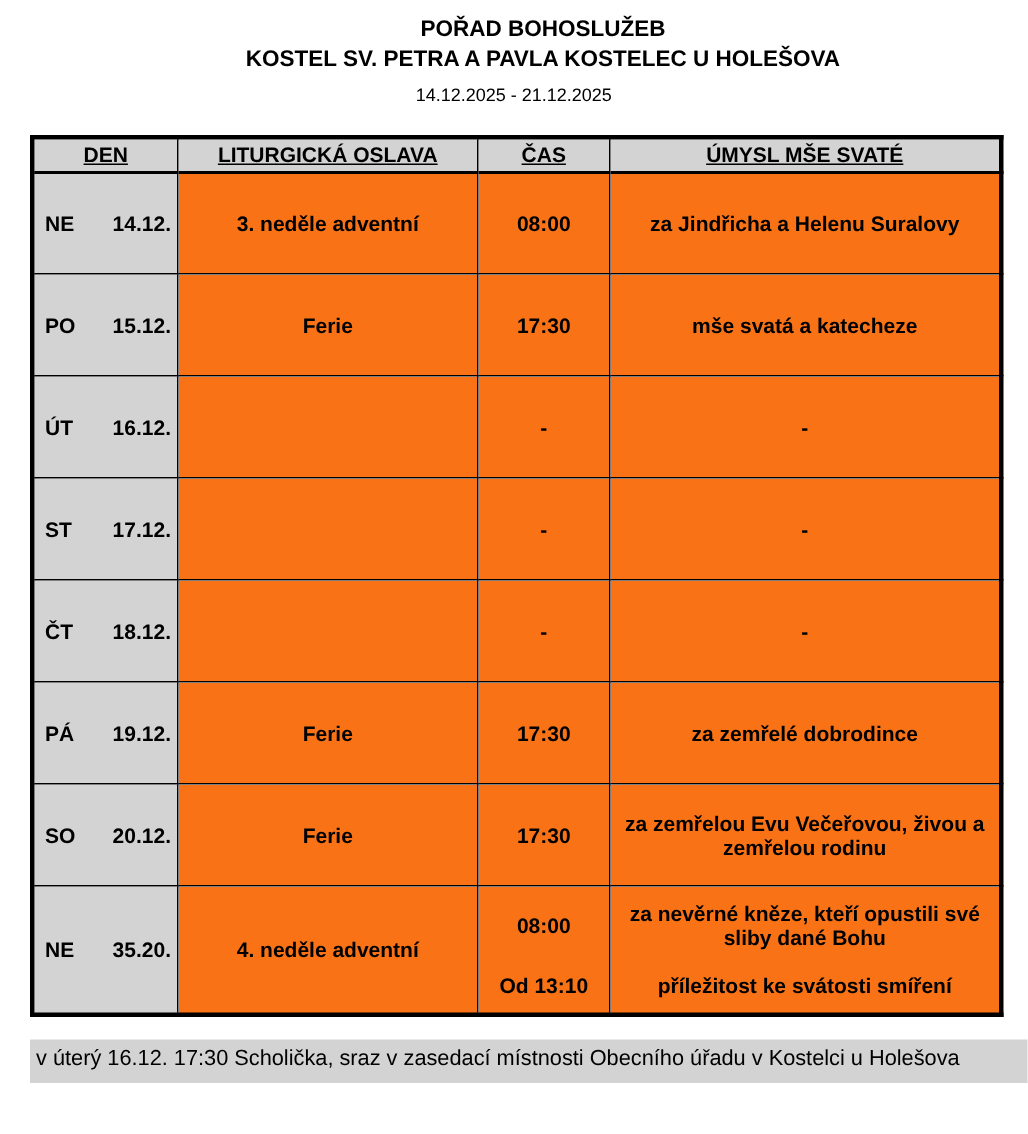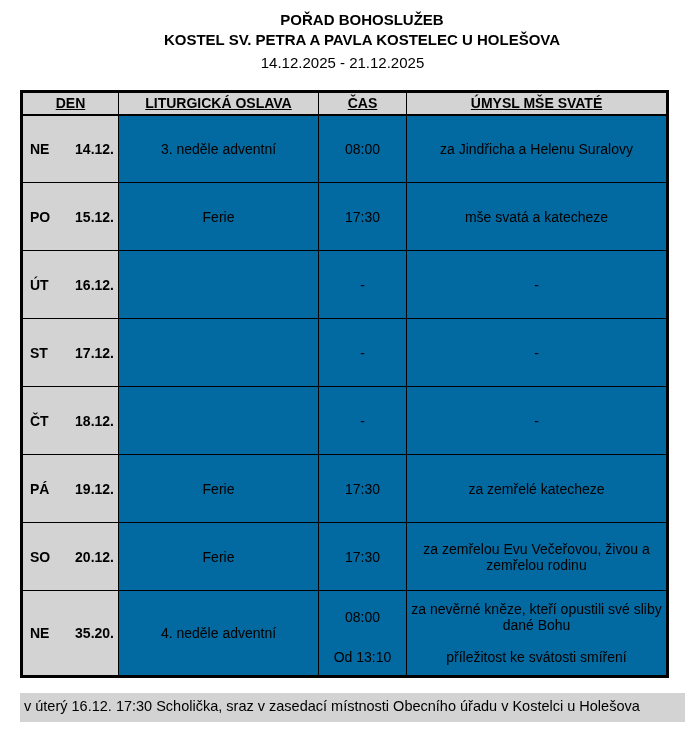--- a/index.html
+++ b/index.html
@@ -17,21 +17,21 @@
     overflow: hidden;
   }
   .title-block { text-align: center; }
   .title-line {
     font-size: 15px;
     font-weight: bold;
     line-height: 20px;
     margin-left: 39px;
   }
   .date-line {
-    font-size: 15px;
+    font-size: 12px;
     font-weight: normal;
     line-height: 22px;
     margin-top: 2px;
   }
   table.schedule {
     border-collapse: collapse;
     table-layout: fixed;
     width: 646px;
     margin: 16px 0 0 20px;
     border: 3px solid #000000;
@@ -59,22 +59,23 @@
   td.day-cell {
     background: #d3d3d3;
     font-weight: bold;
   }
   .day-wrap {
     display: flex;
     justify-content: space-between;
     padding: 0 4px 0 7px;
   }
   td.celebration-cell, td.time-cell, td.intention-cell {
-    background: #0369a1;
+    background: #f97316;
     padding: 0 3px;
+    font-weight: bold;
   }
   td.multi { padding: 0; vertical-align: top; }
   .multi-wrap {
     display: flex;
     flex-direction: column;
     height: 84px;
     padding: 0 3px;
   }
   .multi-entry-a {
     flex: 1.9;
@@ -188,21 +189,21 @@
 
       <tr class="data-row">
         <td class="day-cell">
           <span class="day-wrap">
               <span>PÁ</span>
               <span>19.12.</span>
             </span>
         </td>
         <td class="celebration-cell">Ferie</td>
         <td class="time-cell">17:30</td>
-        <td class="intention-cell">za zemřelé katecheze</td>
+        <td class="intention-cell">za zemřelé dobrodince</td>
       </tr>
 
       <tr class="data-row">
         <td class="day-cell">
           <span class="day-wrap">
               <span>SO</span>
               <span>20.12.</span>
             </span>
         </td>
         <td class="celebration-cell">Ferie</td>

